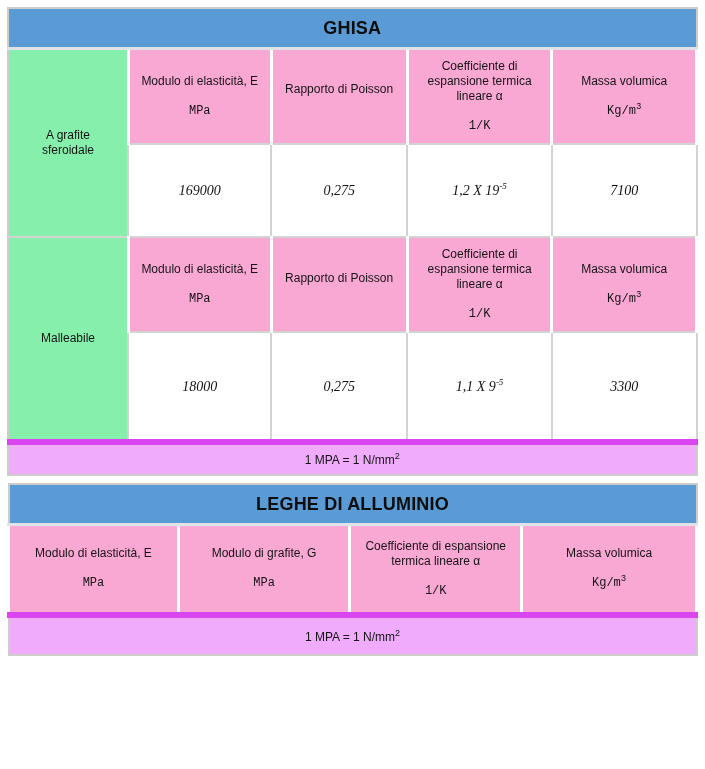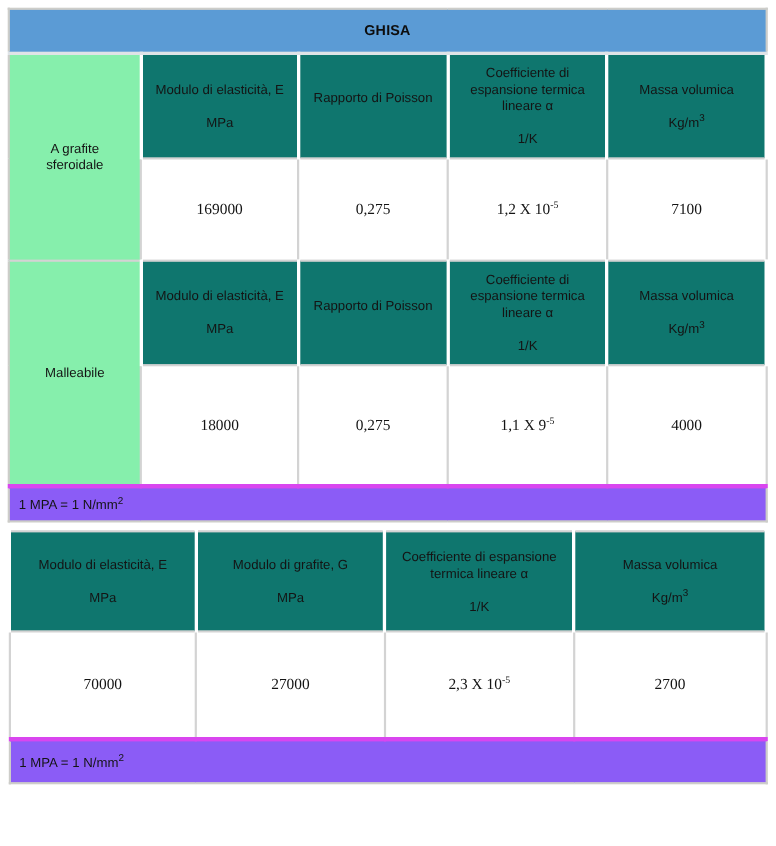--- a/index.html
+++ b/index.html
@@ -29,63 +29,64 @@
     vertical-align: middle;
     text-align: center;
     font-size: 12px;
     line-height: 1.25;
   }
 
   
   td.title-cell {
     background: #5b9bd5;
     font-weight: bold;
-    font-size: 13px;
+    font-size: 18px;
     color: #0d0d0d;
     height: 40px;
     border-bottom: 3px solid #dfe3e7;
     letter-spacing: 0.2px;
   }
 
   
   td.hdr {
-    background: #0f766e;
+    background: #f9a8d4;
     border-top: 2px solid #d3d3d3;
     border-bottom: 2px solid #d3d3d3;
     border-left: 3px solid #ffffff;
     border-right: 3px solid #ffffff;
     padding: 6px 8px;
   }
-  td.hdr .unit { margin-top: 13px; }
+  td.hdr .unit { margin-top: 13px; font-family: Liberation Mono, monospace; }
 
   
   td.side-label {
     background: #86efac;
     border-top: 2px solid #d3d3d3;
     border-bottom: 2px solid #d3d3d3;
     border-right: 0;
     padding: 4px 10px;
   }
 
   
   td.data {
     background: #ffffff;
     border: 2px solid #d3d3d3;
     font-family: "Liberation Serif", serif;
     font-size: 14px;
+    font-style: italic;
   }
   td.data sup, td.hdr sup, td.footnote sup {
     font-size: 9px;
   }
 
   
   td.footnote {
-    background: #8b5cf6;
-    border-top: 4px solid #d946ef;
-    text-align: left;
+    background: #f0abfc;
+    border-top: 6px solid #d946ef;
+    text-align: center;
     padding: 6px 8px 6px 8px;
     font-size: 12px;
   }
 
   tr.r-title    { height: 40px; }
   tr.r-hdr-1    { height: 96px; }
   tr.r-data-1   { height: 93px; }
   tr.r-hdr-2    { height: 95px; }
   tr.r-data-2   { height: 110px; }
   tr.r-foot-1   { height: 30px; }
@@ -128,21 +129,21 @@
         <div class="unit"><span>1/K</span><sup></sup></div>
       </td>
       <td class="hdr">
         <div>Massa volumica</div>
         <div class="unit"><span>Kg/m</span><sup>3</sup></div>
       </td>
     </tr>
     <tr class="r-data-1">
       <td class="data"><span>169000</span><sup></sup></td>
       <td class="data"><span>0,275</span><sup></sup></td>
-      <td class="data"><span>1,2 X 10</span><sup>-5</sup></td>
+      <td class="data"><span>1,2 X 19</span><sup>-5</sup></td>
       <td class="data"><span>7100</span><sup></sup></td>
     </tr>
 
     <tr class="r-hdr-2">
       <td class="side-label" rowspan="2">
         <span>Malleabile</span>
       </td>
       <td class="hdr">
         <div>Modulo di elasticità, E</div>
         <div class="unit"><span>MPa</span><sup></sup></div>
@@ -157,62 +158,59 @@
       </td>
       <td class="hdr">
         <div>Massa volumica</div>
         <div class="unit"><span>Kg/m</span><sup>3</sup></div>
       </td>
     </tr>
     <tr class="r-data-2">
       <td class="data"><span>18000</span><sup></sup></td>
       <td class="data"><span>0,275</span><sup></sup></td>
       <td class="data"><span>1,1 X 9</span><sup>-5</sup></td>
-      <td class="data"><span>4000</span><sup></sup></td>
+      <td class="data"><span>3300</span><sup></sup></td>
     </tr>
 
     <tr class="r-foot-1">
       <td class="footnote" colspan="5">
         <span>1 MPA = 1 N/mm</span><sup>2</sup>
       </td>
     </tr>
   </tbody>
     </table>
 
   <table class="mat">
     <colgroup>
       <col style="width:24.7%">
         <col style="width:24.9%">
         <col style="width:25.0%">
         <col style="width:25.4%">
     </colgroup>
     <tbody>
+        <tr class="r-title">
+      <td class="title-cell" colspan="4">LEGHE DI ALLUMINIO</td>
+    </tr>
     <tr class="r-hdr-al">
       <td class="hdr">
         <div>Modulo di elasticità, E</div>
         <div class="unit"><span>MPa</span><sup></sup></div>
       </td>
       <td class="hdr">
         <div>Modulo di grafite, G</div>
         <div class="unit"><span>MPa</span><sup></sup></div>
       </td>
       <td class="hdr">
         <div>Coefficiente di espansione termica lineare α</div>
         <div class="unit"><span>1/K</span><sup></sup></div>
       </td>
       <td class="hdr">
         <div>Massa volumica</div>
         <div class="unit"><span>Kg/m</span><sup>3</sup></div>
       </td>
-    </tr>
-    <tr class="r-data-al">
-      <td class="data"><span>70000</span><sup></sup></td>
-      <td class="data"><span>27000</span><sup></sup></td>
-      <td class="data"><span>2,3 X 10</span><sup>-5</sup></td>
-      <td class="data"><span>2700</span><sup></sup></td>
     </tr>
     <tr class="r-foot-al">
       <td class="footnote" colspan="4">
         <span>1 MPA = 1 N/mm</span><sup>2</sup>
       </td>
     </tr>
   </tbody>
     </table>
 
 </div>

